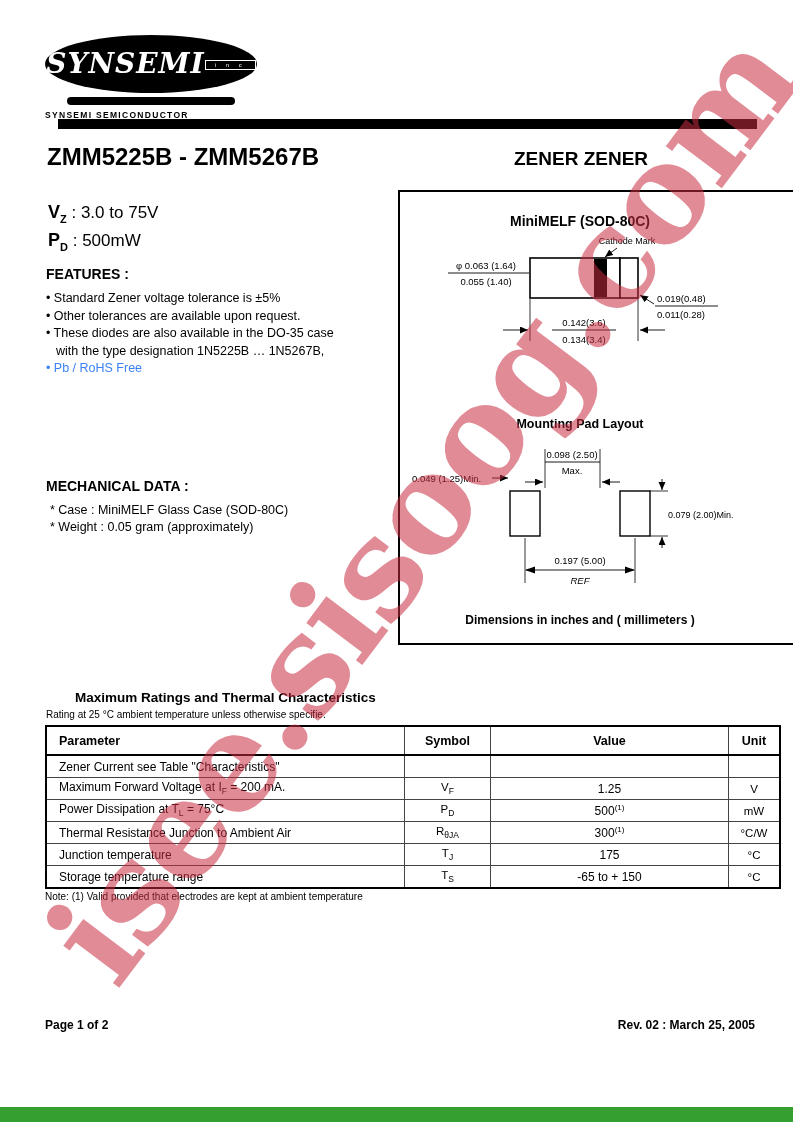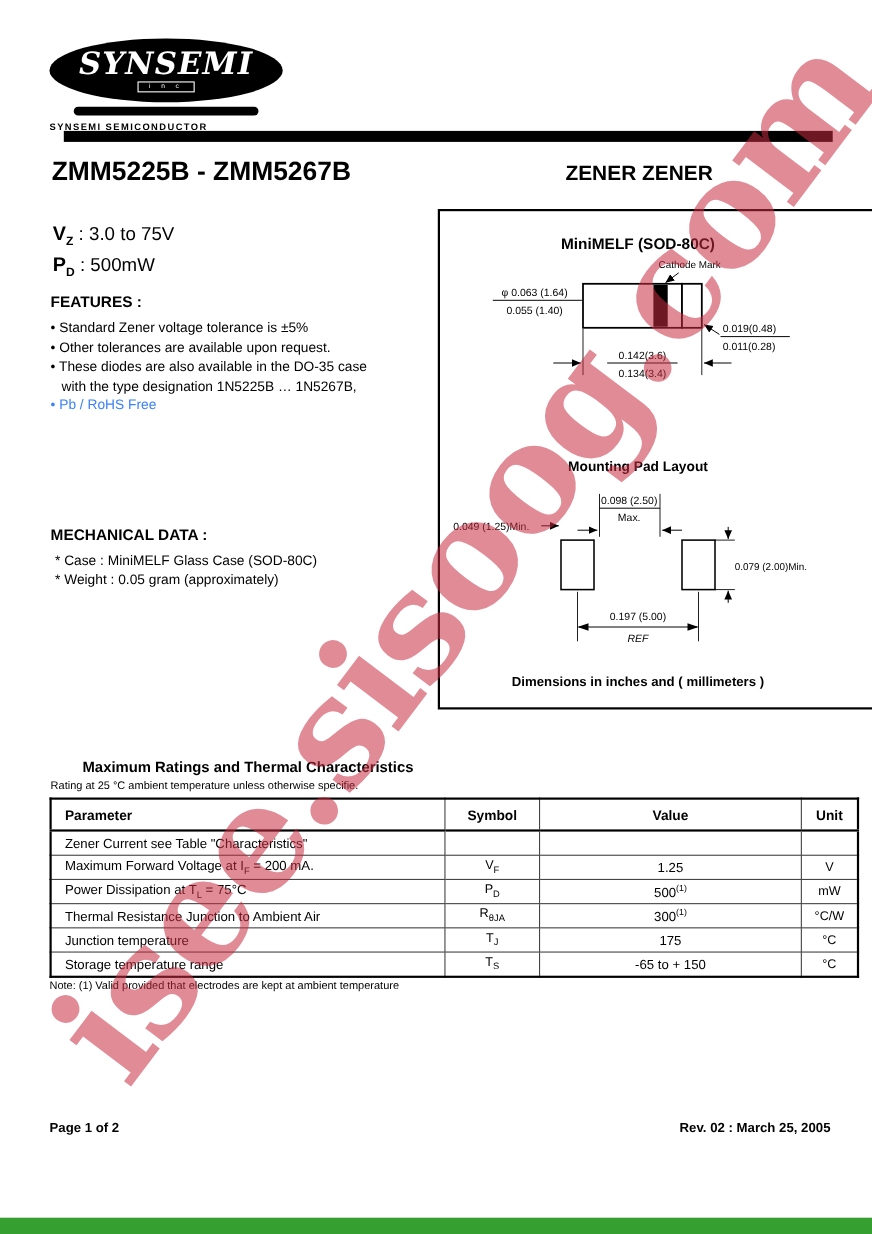--- a/index.html
+++ b/index.html
@@ -6,21 +6,21 @@
   body {
     width:793px; height:1122px; position:relative; background:#fff;
     font-family:"Liberation Sans", sans-serif; color:#000; overflow:hidden;
   }
   .abs { position:absolute; }
 
   
   .logo-wrap { left:45px; top:35px; width:212px; }
   .logo-oval {
     width:212px; height:58px; background:#000; border-radius:50%;
-    display:flex; flex-direction:column; align-items:center; justify-content:center; color:#fff;
+    display:flex; flex-direction:row; align-items:center; justify-content:center; color:#fff;
   }
   .logo-text { font-family:"DejaVu Serif", serif; font-style:italic; font-weight:bold; font-size:28px; line-height:1; letter-spacing:1px; }
   .logo-inc  { font-size:6px; letter-spacing:4px; border:1px solid #fff; padding:0 9px; margin-top:2px; line-height:8px; }
   .logo-bar  { width:168px; height:8px; background:#000; border-radius:4px; margin:4px auto 0; }
   .logo-tagline { margin-top:5px; text-align:left; font-size:8.5px; font-weight:bold; letter-spacing:1.3px; }
 
   .top-rule { left:58px; top:119px; width:699px; height:10px; background:#000; }
 
   .part-title { left:47px; top:143px; font-size:24px; font-weight:bold; }
   .doc-type   { left:514px; top:148px; font-size:19px; font-weight:bold; }

